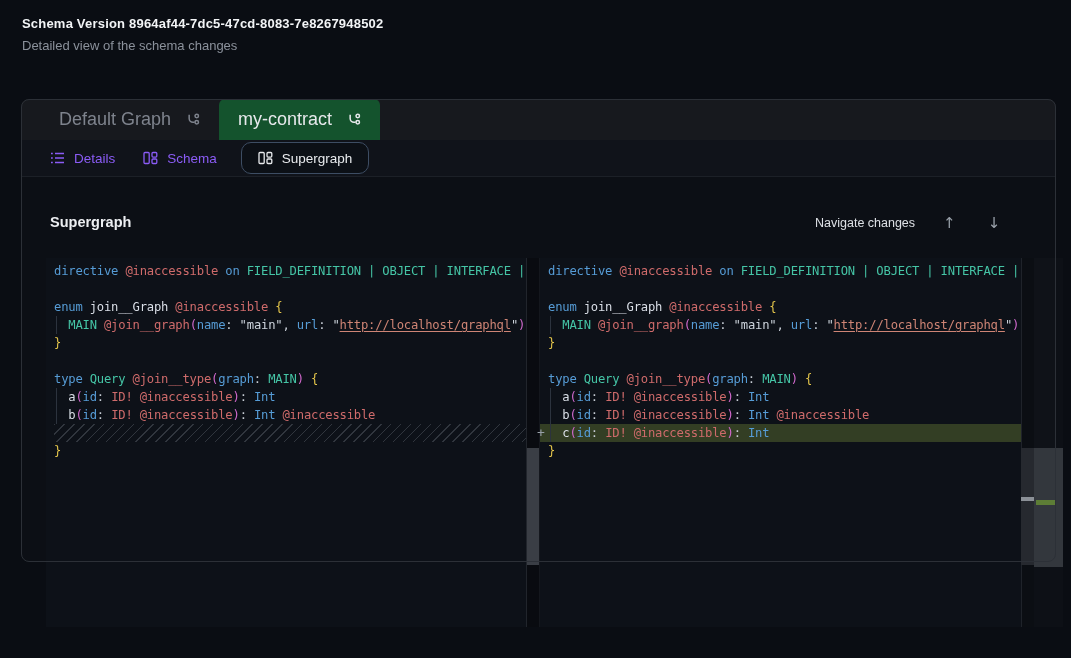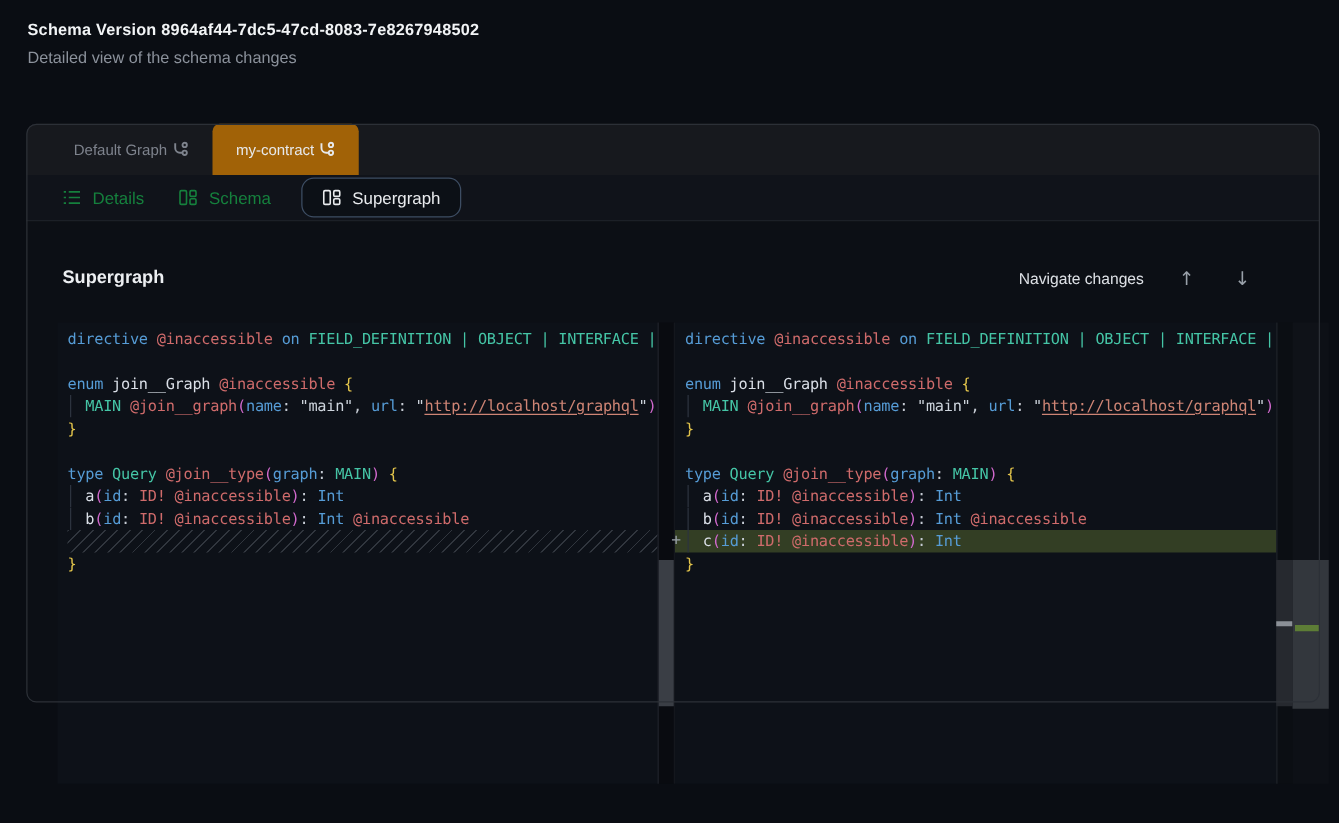--- a/index.html
+++ b/index.html
@@ -13,31 +13,31 @@
 
   
   .card-bg { position:absolute; left:21px; top:99px; width:1035px; height:463px;
              background:#0c0f15; border-radius:8px; z-index:0; }
   .card-frame { position:absolute; left:21px; top:99px; width:1035px; height:463px;
                 border:1px solid #2c3037; border-radius:8px; z-index:5; pointer-events:none; }
 
   
   .tabstrip { position:absolute; left:0; top:0; width:100%; height:41px; background:#17191e;
               border-radius:8px 8px 0 0; display:flex; align-items:stretch; padding-left:19px; }
-  .gtab { display:flex; align-items:center; gap:4px; padding:0 19px; font-size:12px;
+  .gtab { display:flex; align-items:center; gap:16px; padding:0 19px; font-size:18px;
           color:#7e838d; cursor:pointer; }
-  .gtab.active { background:#a16207; color:#e7e9ec; border-radius:6px 6px 0 0; }
+  .gtab.active { background:#14532d; color:#e7e9ec; border-radius:6px 6px 0 0; }
   .gtab svg { width:13px; height:13px; stroke:currentColor; fill:none; stroke-width:1.4; }
   .gtab svg circle { fill:none; }
 
   
   .subtabs { position:absolute; left:0; top:41px; width:100%; height:37px; background:#10131a;
              border-bottom:1px solid #1c2027; display:flex; align-items:center; padding-left:15px; }
   .vtab { display:flex; align-items:center; gap:9px; padding:0 13px; height:32px;
-          font-size:13.5px; color:#15803d; cursor:pointer; border:1px solid transparent; }
+          font-size:13.5px; color:#8b5cf6; cursor:pointer; border:1px solid transparent; }
   .vtab.active { color:#e9ebee; border:1px solid #3d4d63; border-radius:10px;
                  background:#0c1016; padding:0 16px; margin-left:10px; }
   .vtab svg { width:15px; height:14px; stroke:currentColor; fill:none; stroke-width:1.3; }
 
   
   .panel-title { position:absolute; left:50px; top:214px; color:#edeff2; font-size:14.5px;
                  font-weight:700; z-index:2; }
   .nav-row { position:absolute; left:815px; top:212px; display:flex; align-items:center; z-index:2; }
   .nav-label { color:#dde0e5; font-size:12.5px; }
   .nav-btn { color:#99a0a9; font-size:15px; background:none; border:none; cursor:pointer;

